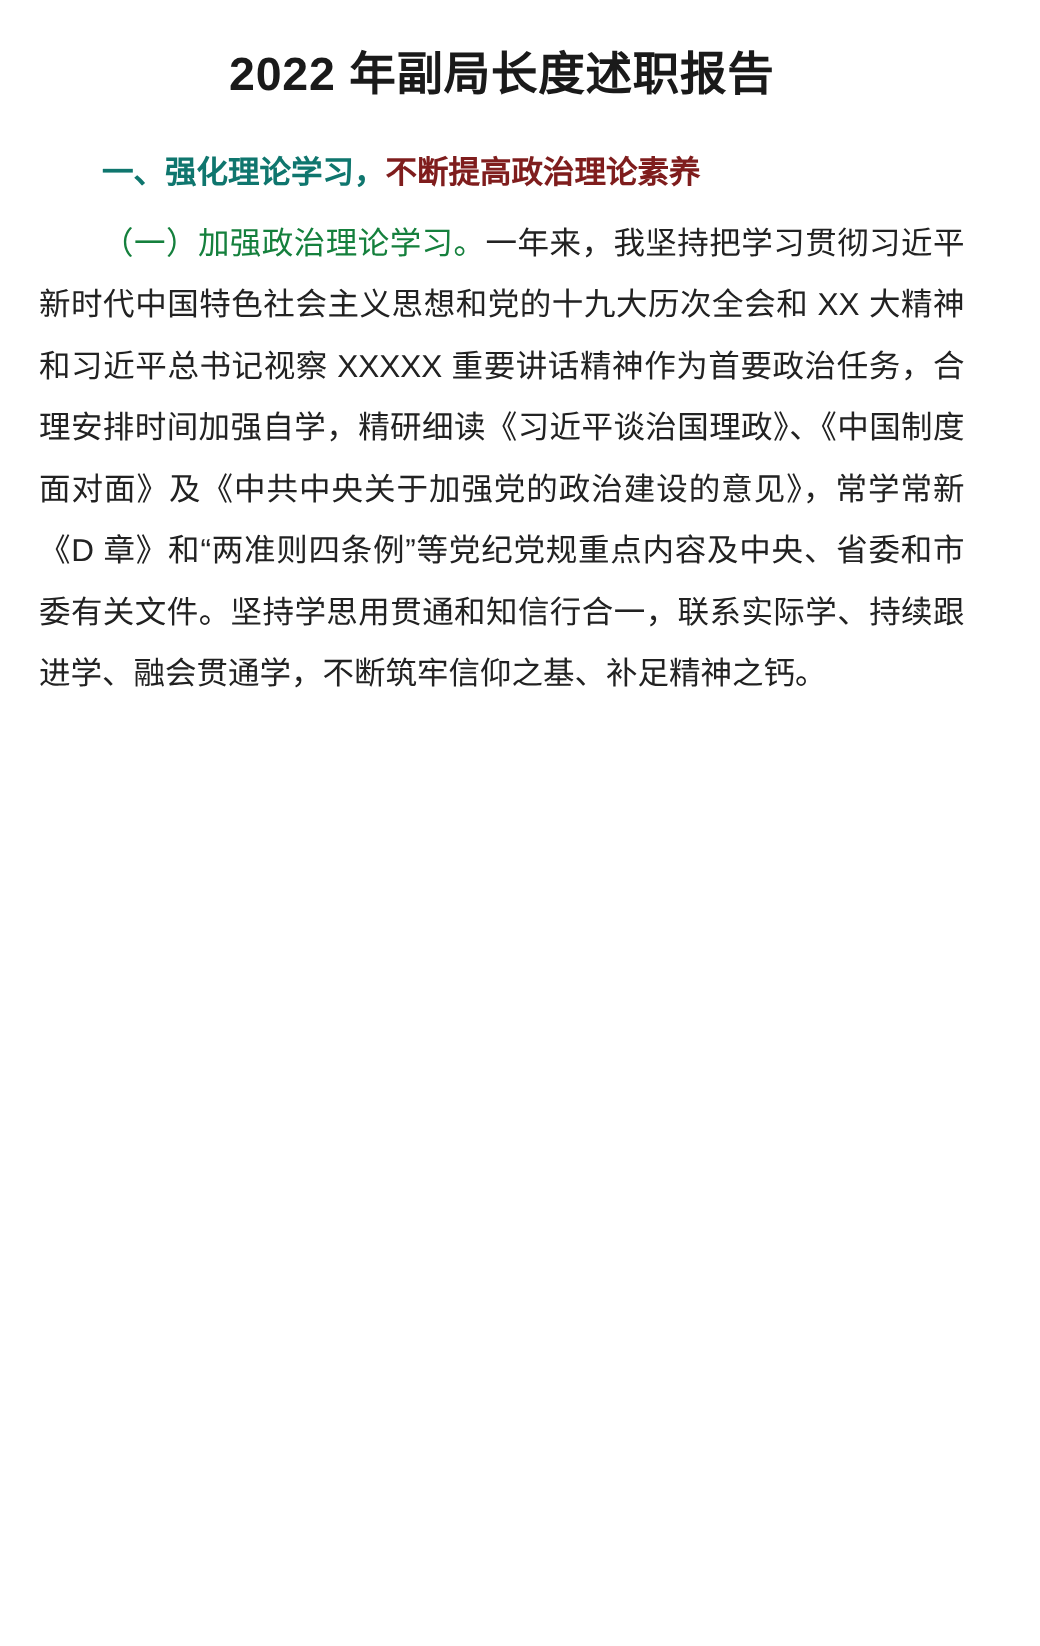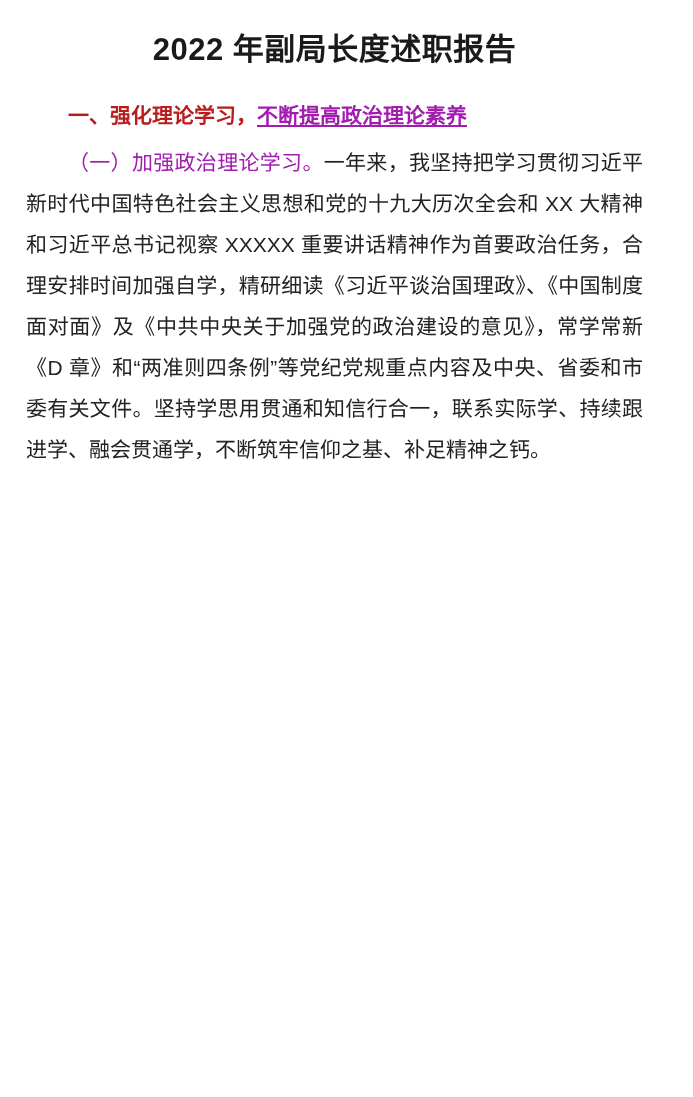--- a/index.html
+++ b/index.html
@@ -41,28 +41,27 @@
   }
   p.heading1 {
     font-size: 21px;
     font-weight: bold;
     line-height: 1.95;
     margin: 10px 0 6px 0;
     text-indent: 2em;
     color: #c00000;
   }
   p.heading1 .seg-dark {
-    color: #b91c1c;
+    color: #0f766e;
   }
   p.heading1 .seg-red {
-    color: #a21caf;
-    text-decoration: underline;
+    color: #7f1d1d;
   }
   p.para .sub-head {
-    color: #a21caf;
+    color: #15803d;
     font-weight: normal;
   }
   .spacer {
     height: 4px;
   }
 </style>
 </head>
 <body>
 
 <div class="page">

